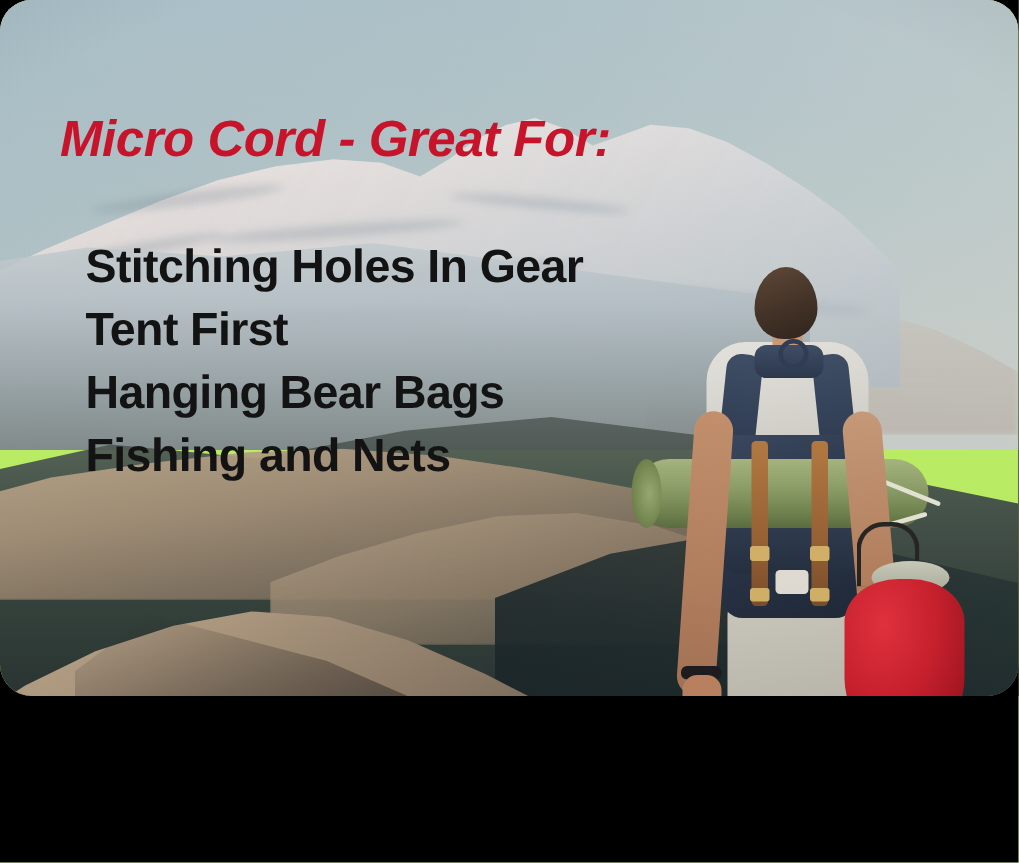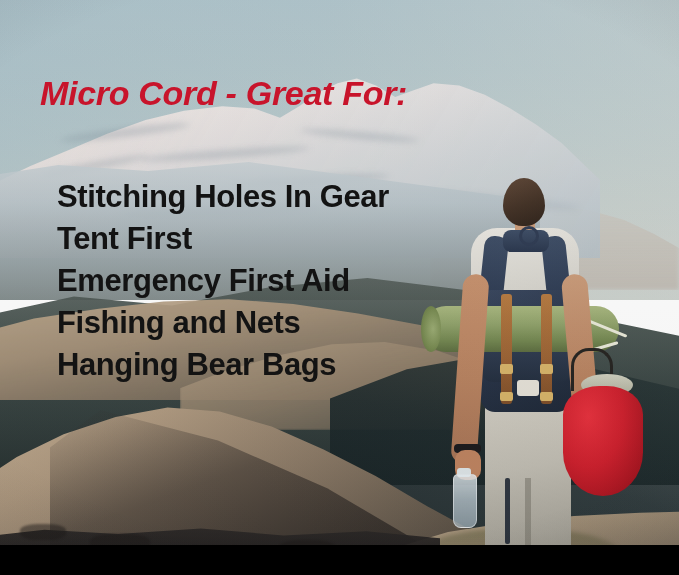--- a/index.html
+++ b/index.html
@@ -3,25 +3,26 @@
 <meta charset="utf-8">
 <style>
   html, body {
     margin: 0;
     padding: 0;
     background: #000;
   }
   #poster {
     position: relative;
     width: 679px;
-    height: 545px;
+    height: 464px;
     overflow: hidden;
     font-family: "Liberation Sans", sans-serif;
-    background: #ffffff;
+    background: #bef264;
     user-select: none;
+    border-radius: 21px;
   }
 
   
   .layer { position: absolute; }
 
   
   #sky {
     left: 0; top: 0; width: 679px; height: 300px;
     background:
       linear-gradient(100deg,
@@ -322,21 +323,21 @@
     font-size: 34px;
     font-weight: bold;
     font-style: italic;
     color: #c8142b;
     letter-spacing: -0.3px;
     white-space: nowrap;
   }
   #bullets {
     position: absolute;
     left: 57px;
-    top: 176px;
+    top: 157px;
     width: 430px;
   }
   .bullet {
     font-size: 31px;
     font-weight: bold;
     color: #131313;
     line-height: 42px;
     letter-spacing: -0.4px;
     white-space: nowrap;
   }
@@ -431,18 +432,17 @@
     <div class="h" id="shoeR"></div>
   </div>
 
   <div class="layer" id="grade"></div>
 
   <div id="headline">Micro Cord - Great For:</div>
 
   <div id="bullets">
     <div class="bullet">Stitching Holes In Gear</div>
     <div class="bullet">Tent First</div>
-    <div class="bullet">Emergency First Aid</div>
+    <div class="bullet">Hanging Bear Bags</div>
     <div class="bullet">Fishing and Nets</div>
-    <div class="bullet">Hanging Bear Bags</div>
   </div>
 
 </div>
 
 </body></html>

